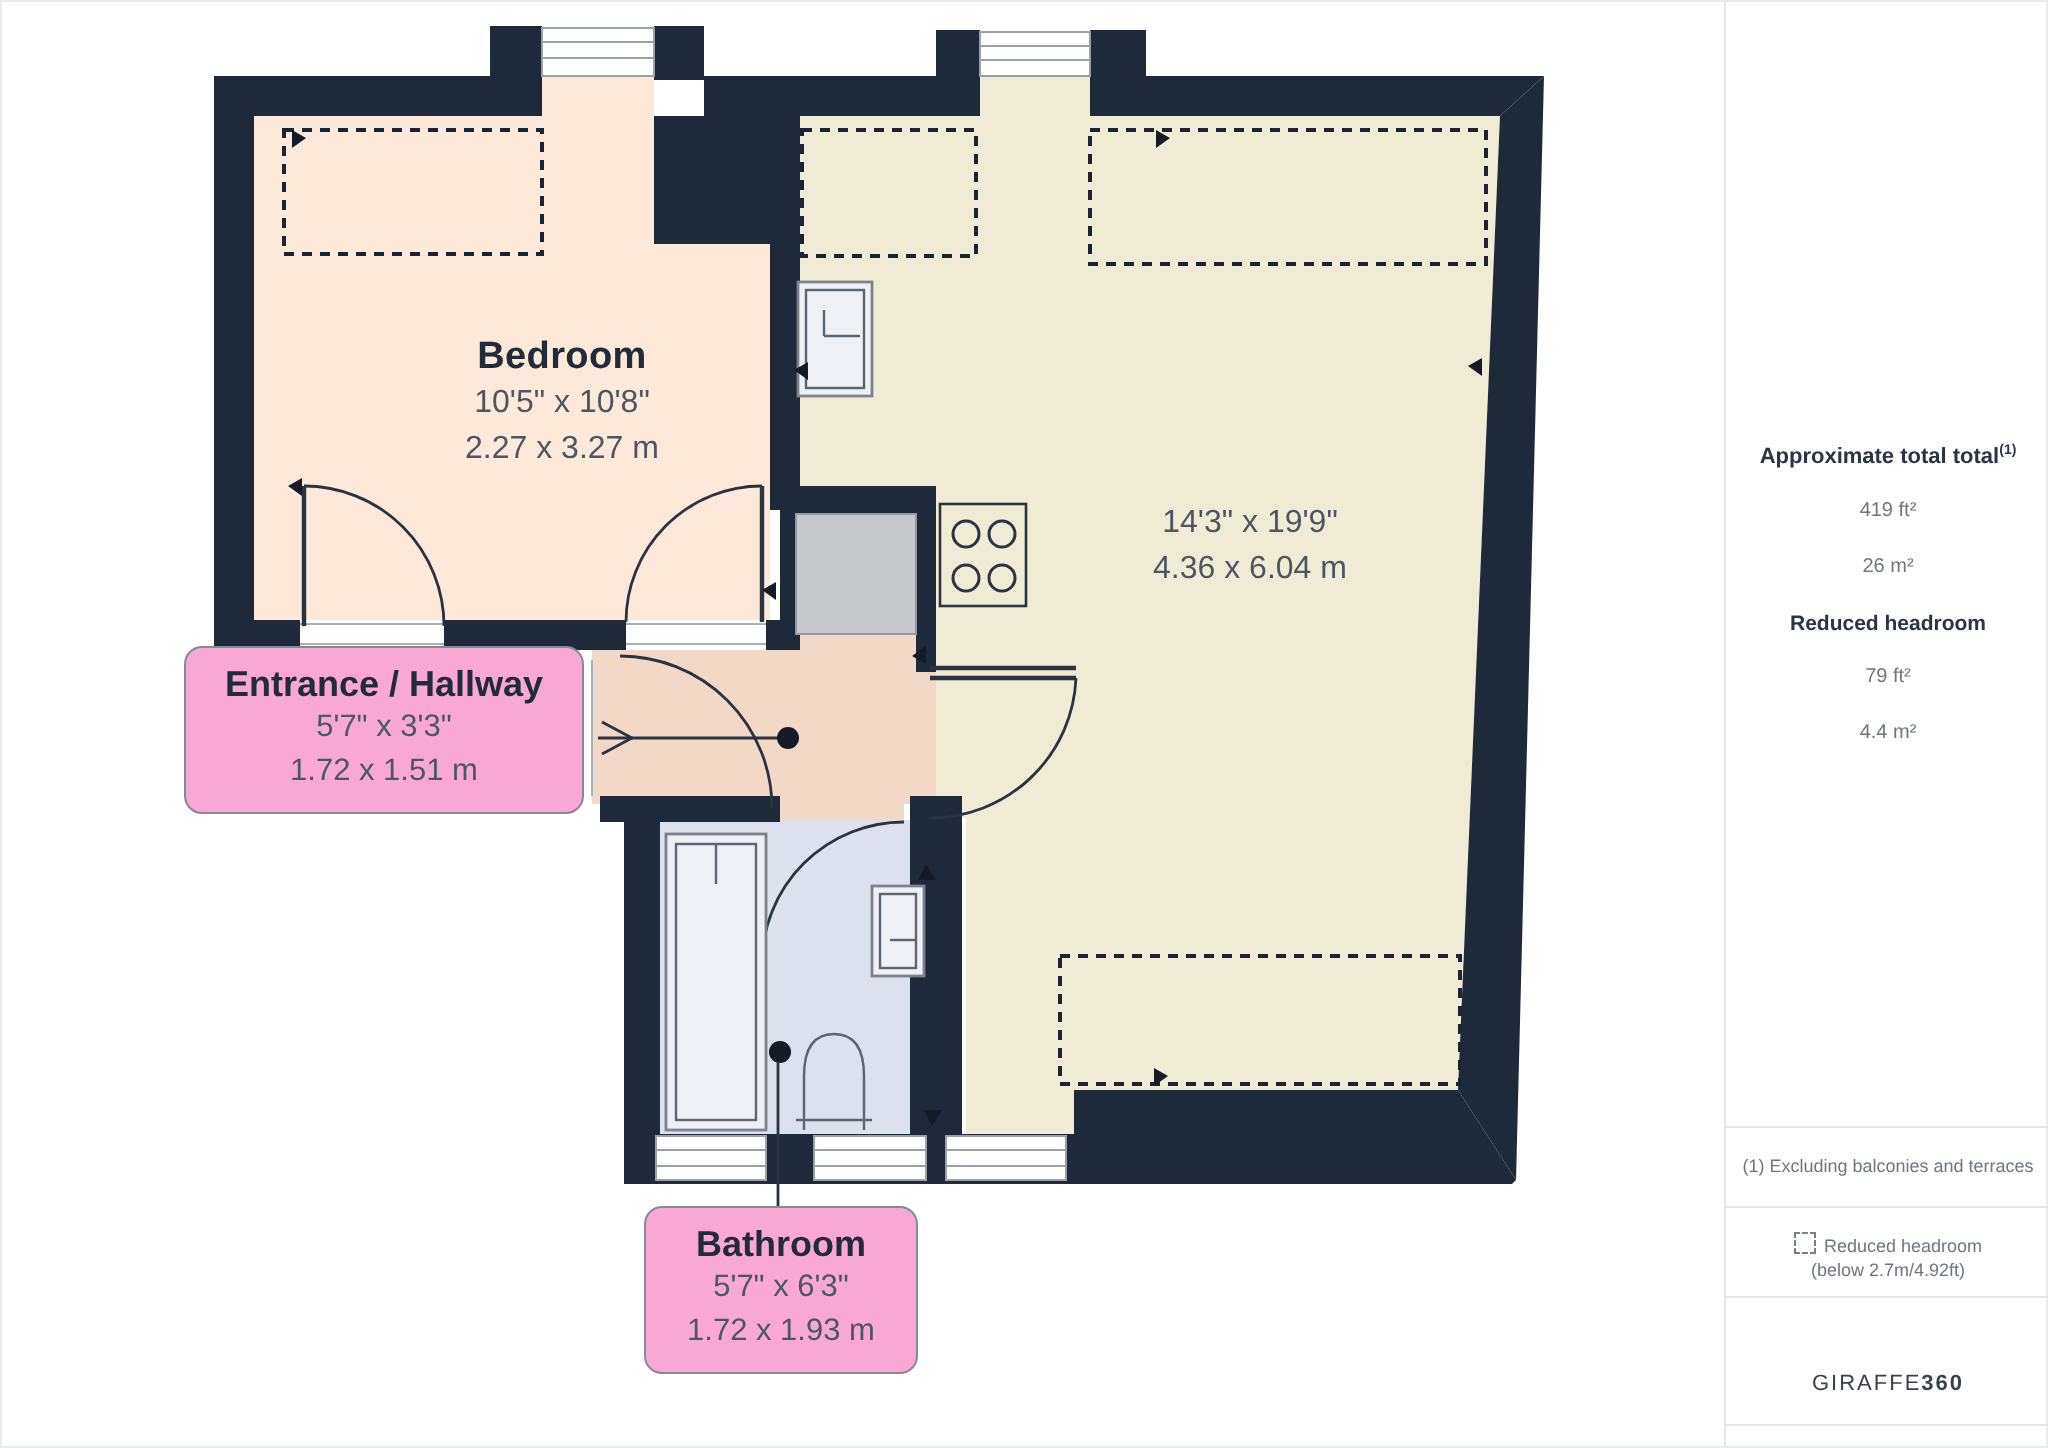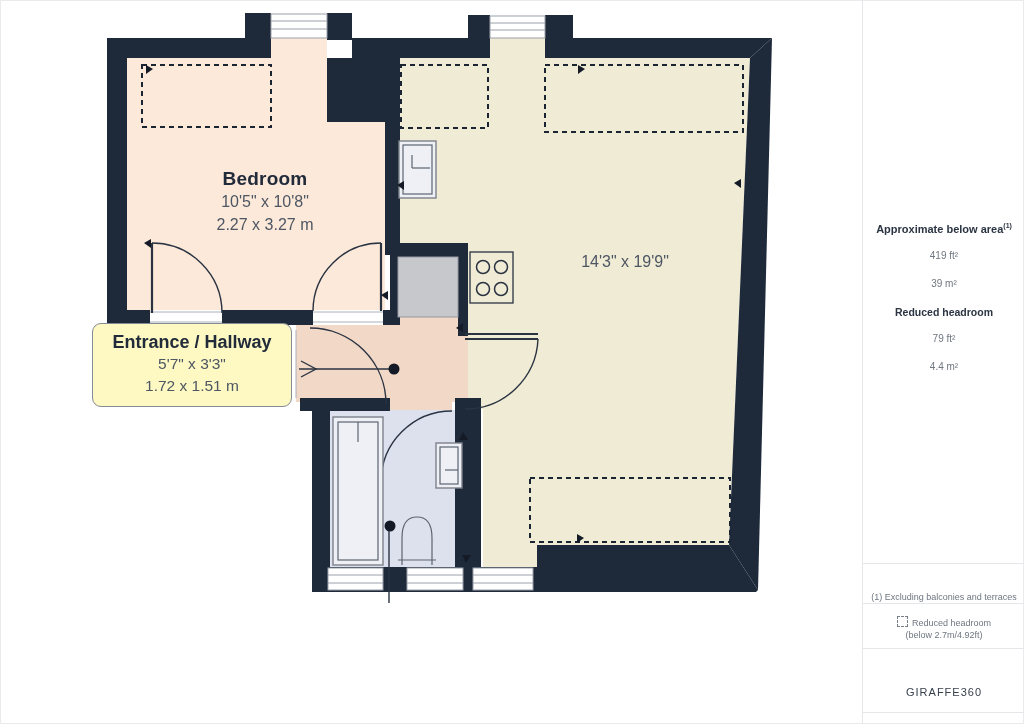--- a/index.html
+++ b/index.html
@@ -22,37 +22,37 @@
   .stove{fill:var(--kitchen);stroke:#2a3342;stroke-width:1.3;}
   .burner{fill:none;stroke:#2a3342;stroke-width:1.5;}
   .graybox{fill:#c7c8cc;stroke:#9599a1;stroke-width:1;}
   .dot{fill:#141b27;}
   .flag{fill:#141b27;}
   .thresh{stroke:#aab0b8;stroke-width:1;}
   
   .room-label{position:absolute;text-align:center;color:#212b3a;pointer-events:none;}
   .room-label .nm{font-weight:bold;font-size:19px;letter-spacing:.2px;}
   .room-label .dim{font-size:16px;color:#4d5663;line-height:23px;}
-  .callout{position:absolute;background:#fef9c3;border:1.6px solid #858b95;border-radius:9px;
+  .callout{position:absolute;background:#f9a8d4;border:1.6px solid #858b95;border-radius:9px;
            text-align:center;color:#212b3a;padding:8px 10px 9px;}
   .callout .nm{font-weight:bold;font-size:18px;}
   .callout .dim{font-size:15.5px;color:#4d5663;line-height:22px;}
   
   .sidebar{position:absolute;left:862px;top:0;width:162px;height:724px;border-left:1px solid #e4e6ea;}
   .sb-sep{position:absolute;left:0;width:162px;border-top:1px solid #e4e6ea;}
   .sb-area{position:absolute;left:0;top:222px;width:162px;text-align:center;color:#6f7680;font-size:10px;}
   .sb-title{font-weight:bold;color:#2b3442;font-size:11px;margin-bottom:6px;}
   .sb-title sup{font-size:7px;}
   .sb-sub{font-weight:bold;color:#2b3442;font-size:10.5px;margin:14px 0 5px;}
   .sb-val{line-height:15.5px;margin-top:13px;}
   .sb-note{position:absolute;left:0;width:162px;text-align:center;color:#6f7680;font-size:9px;line-height:12px;}
   .legend-ic{display:inline-block;width:9px;height:9px;border:1px dashed #777f8a;margin-right:4px;vertical-align:-1px;}
   .brand{position:absolute;left:0;top:686px;width:162px;text-align:center;color:#39414d;
          font-size:11px;letter-spacing:1px;}
-  .brand b{font-weight:normal;}
+  .brand b{font-weight:bold;}
 </style>
 </head>
 <body>
 
 <div class="page" style="--wall: #1e2a3a; --line: #2a3342; --bedroom: #fce9d9; --kitchen: #f0ebd5; --hallway: #f2d8c6; --bathroom: #dde1ed;">
 
   <svg width="1024" height="724" viewBox="0 0 1024 724">
 
     <path class="room-bedroom" d="M127,58 L271,58 L271,38 L327,38 L327,122 L385,122 L385,310 L127,310 Z"></path>
     <path class="room-kitchen" d="M400,58 L490,58 L490,38 L545,38 L545,58 L750,58 L729,545 L537,545 L537,567 L483,567 L483,409 L468,409 L468,243 L400,243 Z"></path>
@@ -193,49 +193,55 @@
       <path class="flag" d="M741,188 l0,-9 -7,4 z"></path>
       <path class="flag" d="M404,190 l0,-9 -7,4 z"></path>
       <path class="flag" d="M463,332 l0,-9 -7,5 z"></path>
       <path class="flag" d="M151,248 l0,-9 -7,4 z"></path>
       <path class="flag" d="M388,300 l0,-9 -7,4 z"></path>
       <path class="flag" d="M468,440 l-9,0 4,-8 z"></path>
       <path class="flag" d="M471,555 l-9,0 4,8 z"></path>
     </g>
   </svg>
 
-  <div class="room-label" style="left:160px;top:168px;width:210px;">
+  <div class="room-label" style="left:176px;top:168px;width:210px;">
     <div class="nm">Bedroom</div>
     <div class="dim">10'5" x 10'8"</div>
     <div class="dim">2.27 x 3.27 m</div>
   </div>
 
   <div class="room-label" style="left:500px;top:250px;width:250px;">
     <div class="dim">14'3" x 19'9"</div>
+    <div class="dim">4.36 x 6.04 m</div>
   </div>
 
   <div class="callout" style="left:92px;top:323px;width:178px;">
     <div class="nm">Entrance / Hallway</div>
     <div class="dim">5'7" x 3'3"</div>
     <div class="dim">1.72 x 1.51 m</div>
   </div>
 
+  <div class="callout" style="left:322px;top:603px;width:115px;">
+    <div class="nm">Bathroom</div>
+    <div class="dim">5'7" x 6'3"</div>
+    <div class="dim">1.72 x 1.93 m</div>
+  </div>
 
   <div class="sidebar">
     <div class="sb-area">
-      <div class="sb-title"><span>Approximate below area</span><sup>(1)</sup></div>
+      <div class="sb-title"><span>Approximate total total</span><sup>(1)</sup></div>
       <div class="sb-val">419 ft²</div>
-      <div class="sb-val">39 m²</div>
+      <div class="sb-val">26 m²</div>
       <div class="sb-sub">Reduced headroom</div>
       <div class="sb-val">79 ft²</div>
       <div class="sb-val">4.4 m²</div>
     </div>
 
     <div class="sb-sep" style="top:563px;"></div>
-    <div class="sb-note" style="top:591px;">(1) Excluding balconies and terraces</div>
+    <div class="sb-note" style="top:577px;">(1) Excluding balconies and terraces</div>
     <div class="sb-sep" style="top:603px;"></div>
     <div class="sb-note" style="top:616px;">
       <span class="legend-ic"></span><span>Reduced headroom</span><br>
       <span>(below 2.7m/4.92ft)</span>
     </div>
     <div class="sb-sep" style="top:648px;"></div>
     <div class="brand">
       <span>GIRAFFE</span><b>360</b>
     </div>
     <div class="sb-sep" style="top:712px;"></div>

